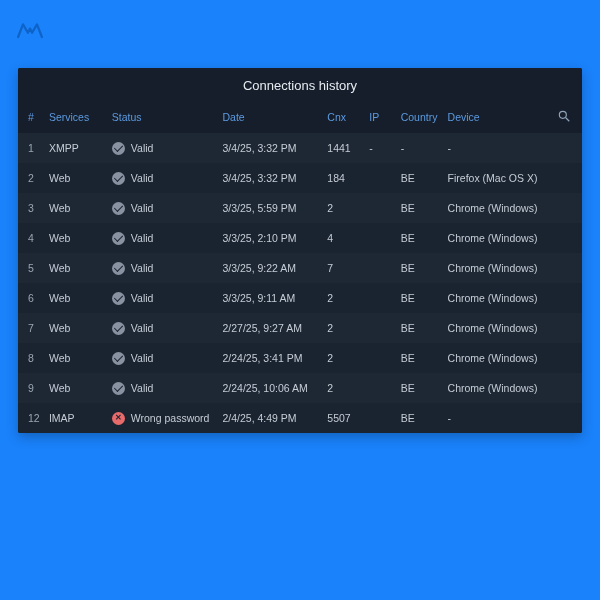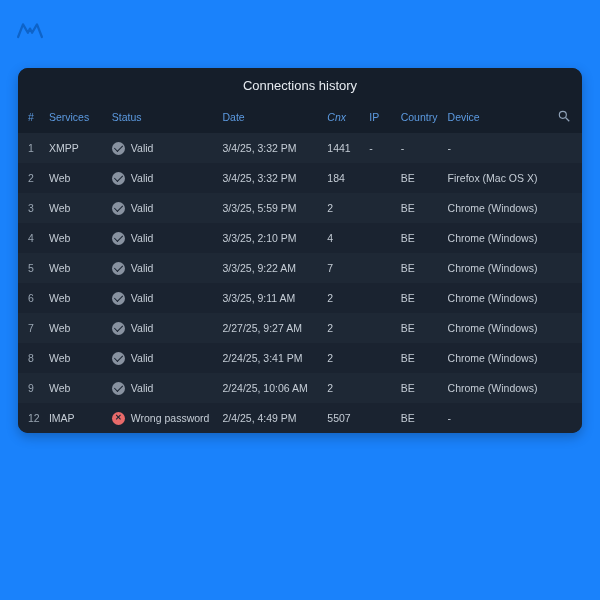--- a/index.html
+++ b/index.html
@@ -21,21 +21,21 @@
   .brand svg { width: 28px; height: 28px; }
   .brand-text {
     font-size: 18px;
     font-weight: 500;
     letter-spacing: 0.3px;
     color: #102a43;
   }
   .panel {
     margin: 0 18px 18px 18px;
     background: #1a2432;
-    border-radius: 10px;
+    border-radius: 2px;
     overflow: hidden;
     box-shadow: 0 4px 12px rgba(0,0,0,0.25);
   }
   .panel-title {
     text-align: center;
     padding: 10px 0 8px 0;
     font-size: 13px;
     color: #e6ebf0;
     background: #151e2a;
     font-weight: 400;
@@ -49,21 +49,21 @@
     font-weight: 400;
     font-size: 10.5px;
     color: #5c9ae0;
     padding: 8px 4px;
     background: #151e2a;
   }
   thead th:first-child { padding-left: 10px; width: 22px; }
   thead th.col-services { width: 60px; }
   thead th.col-status { width: 100px; }
   thead th.col-date { width: 100px; }
-  thead th.col-cnx { width: 40px; font-style: italic; }
+  thead th.col-cnx { width: 40px; }
   thead th.col-ip { width: 30px; }
   thead th.col-country { width: 44px; }
   thead th.col-device { width: 104px; }
   thead th.col-search { width: 24px; padding-right:10px; }
   tbody tr {
     background: #1e2835;
   }
   tbody tr:nth-child(even) {
     background: #1a2330;
   }

